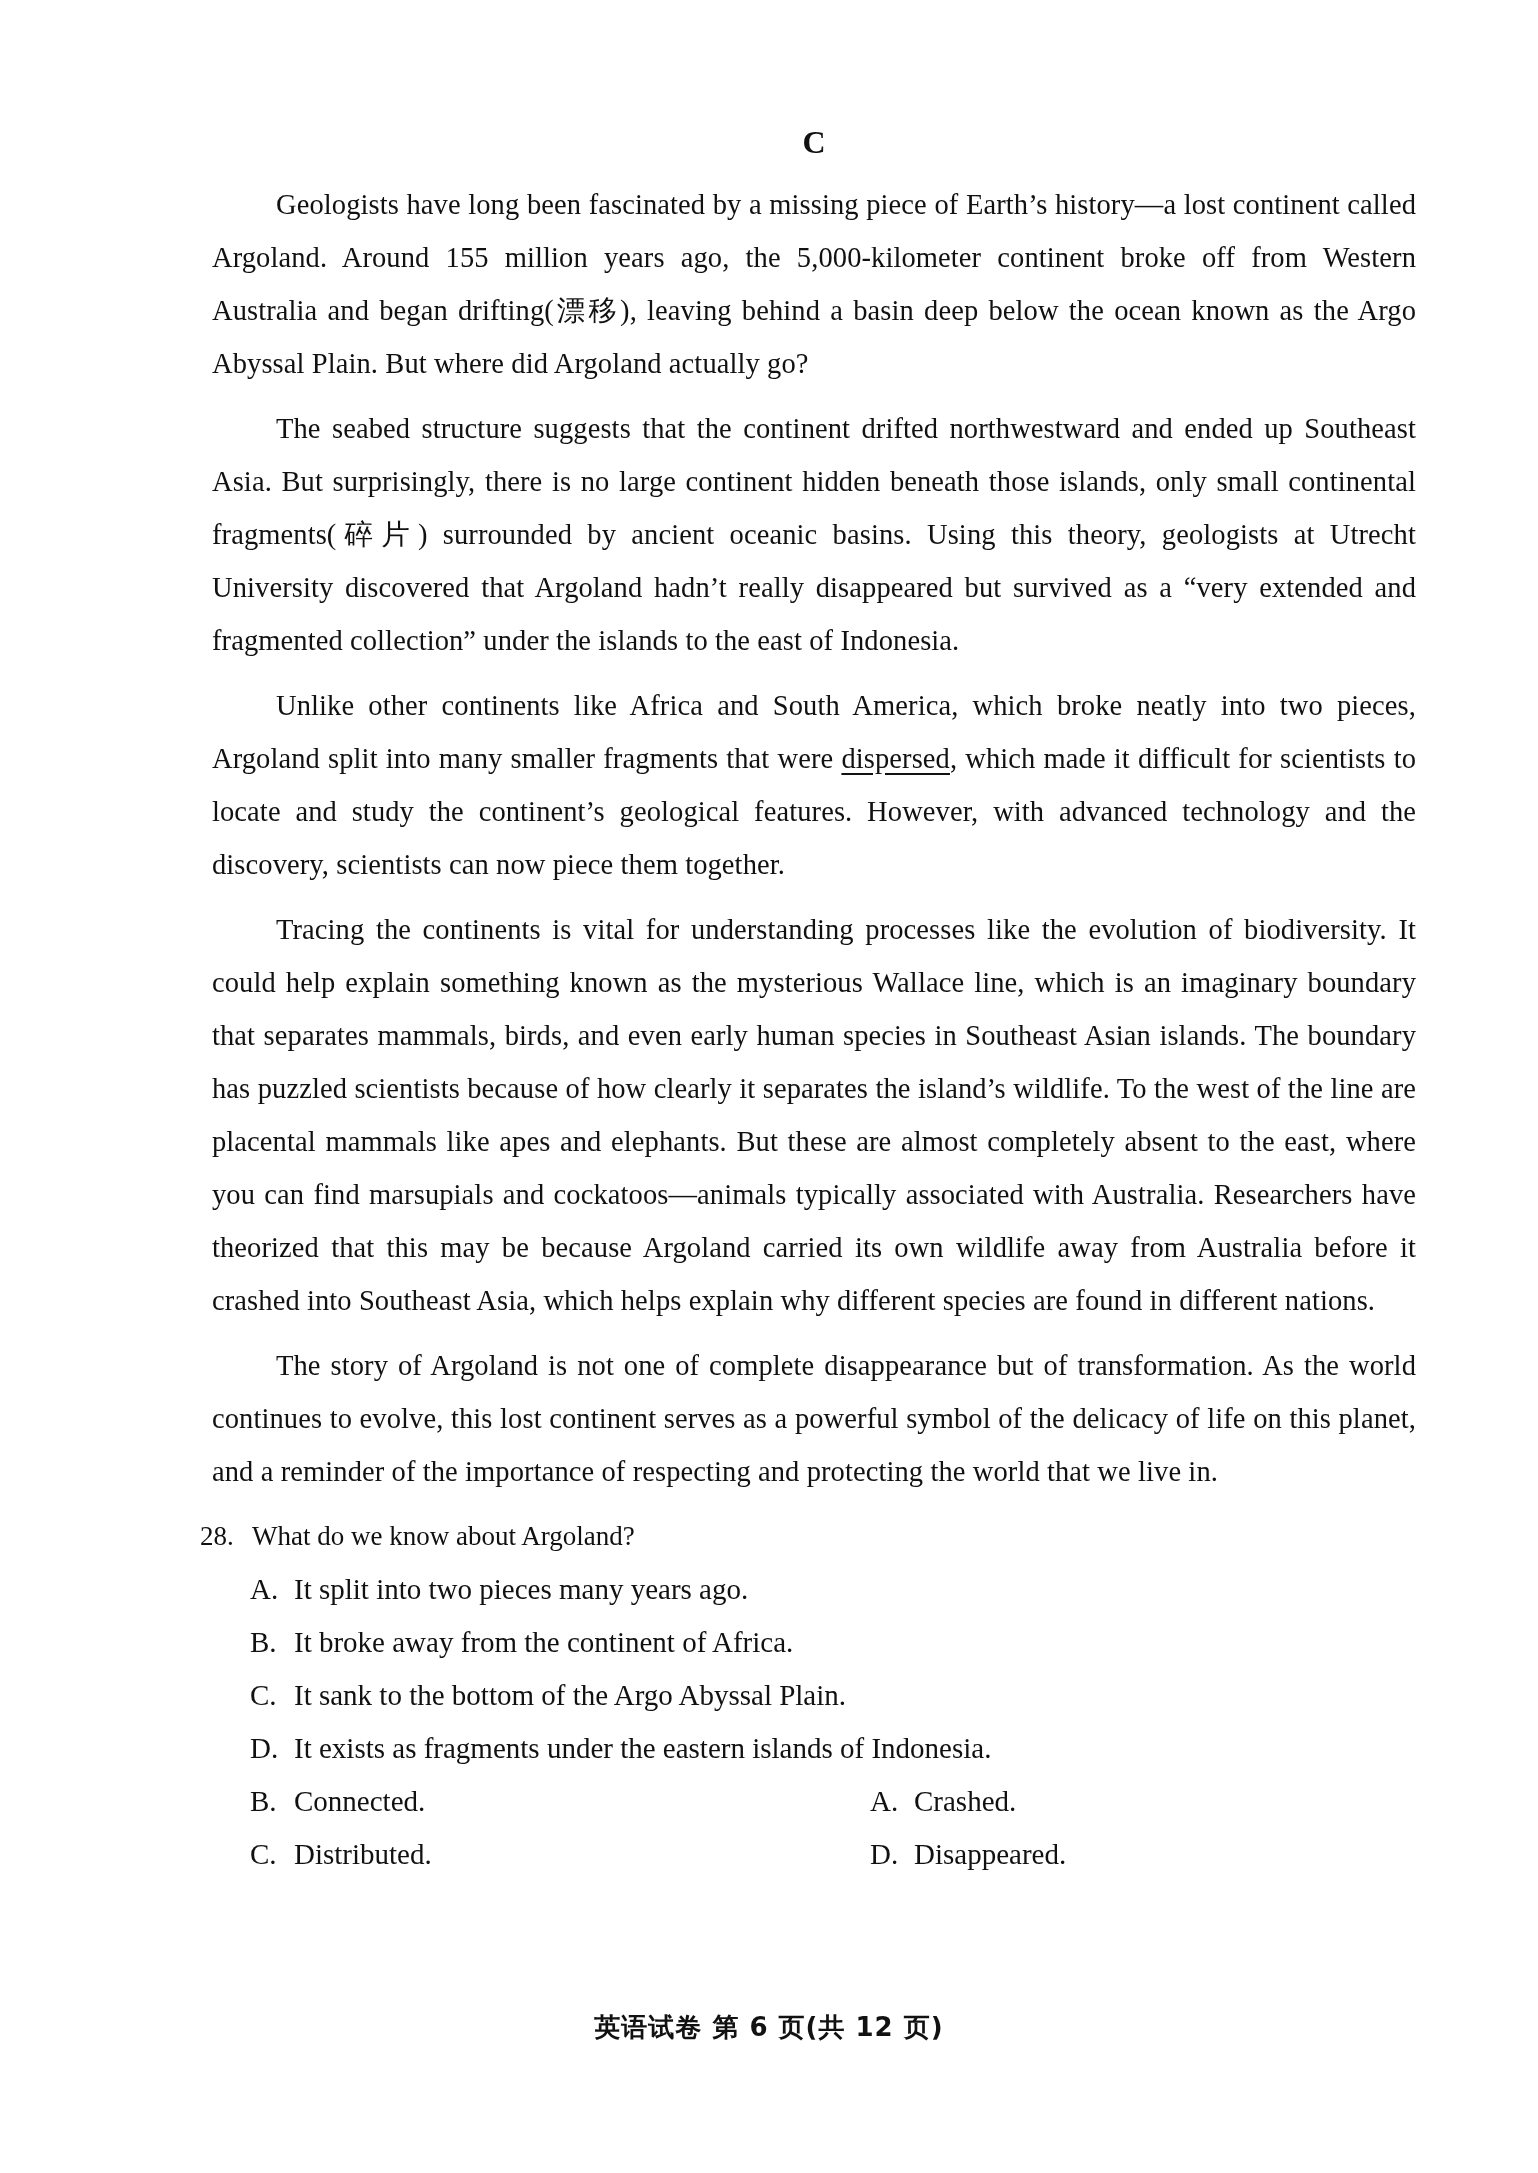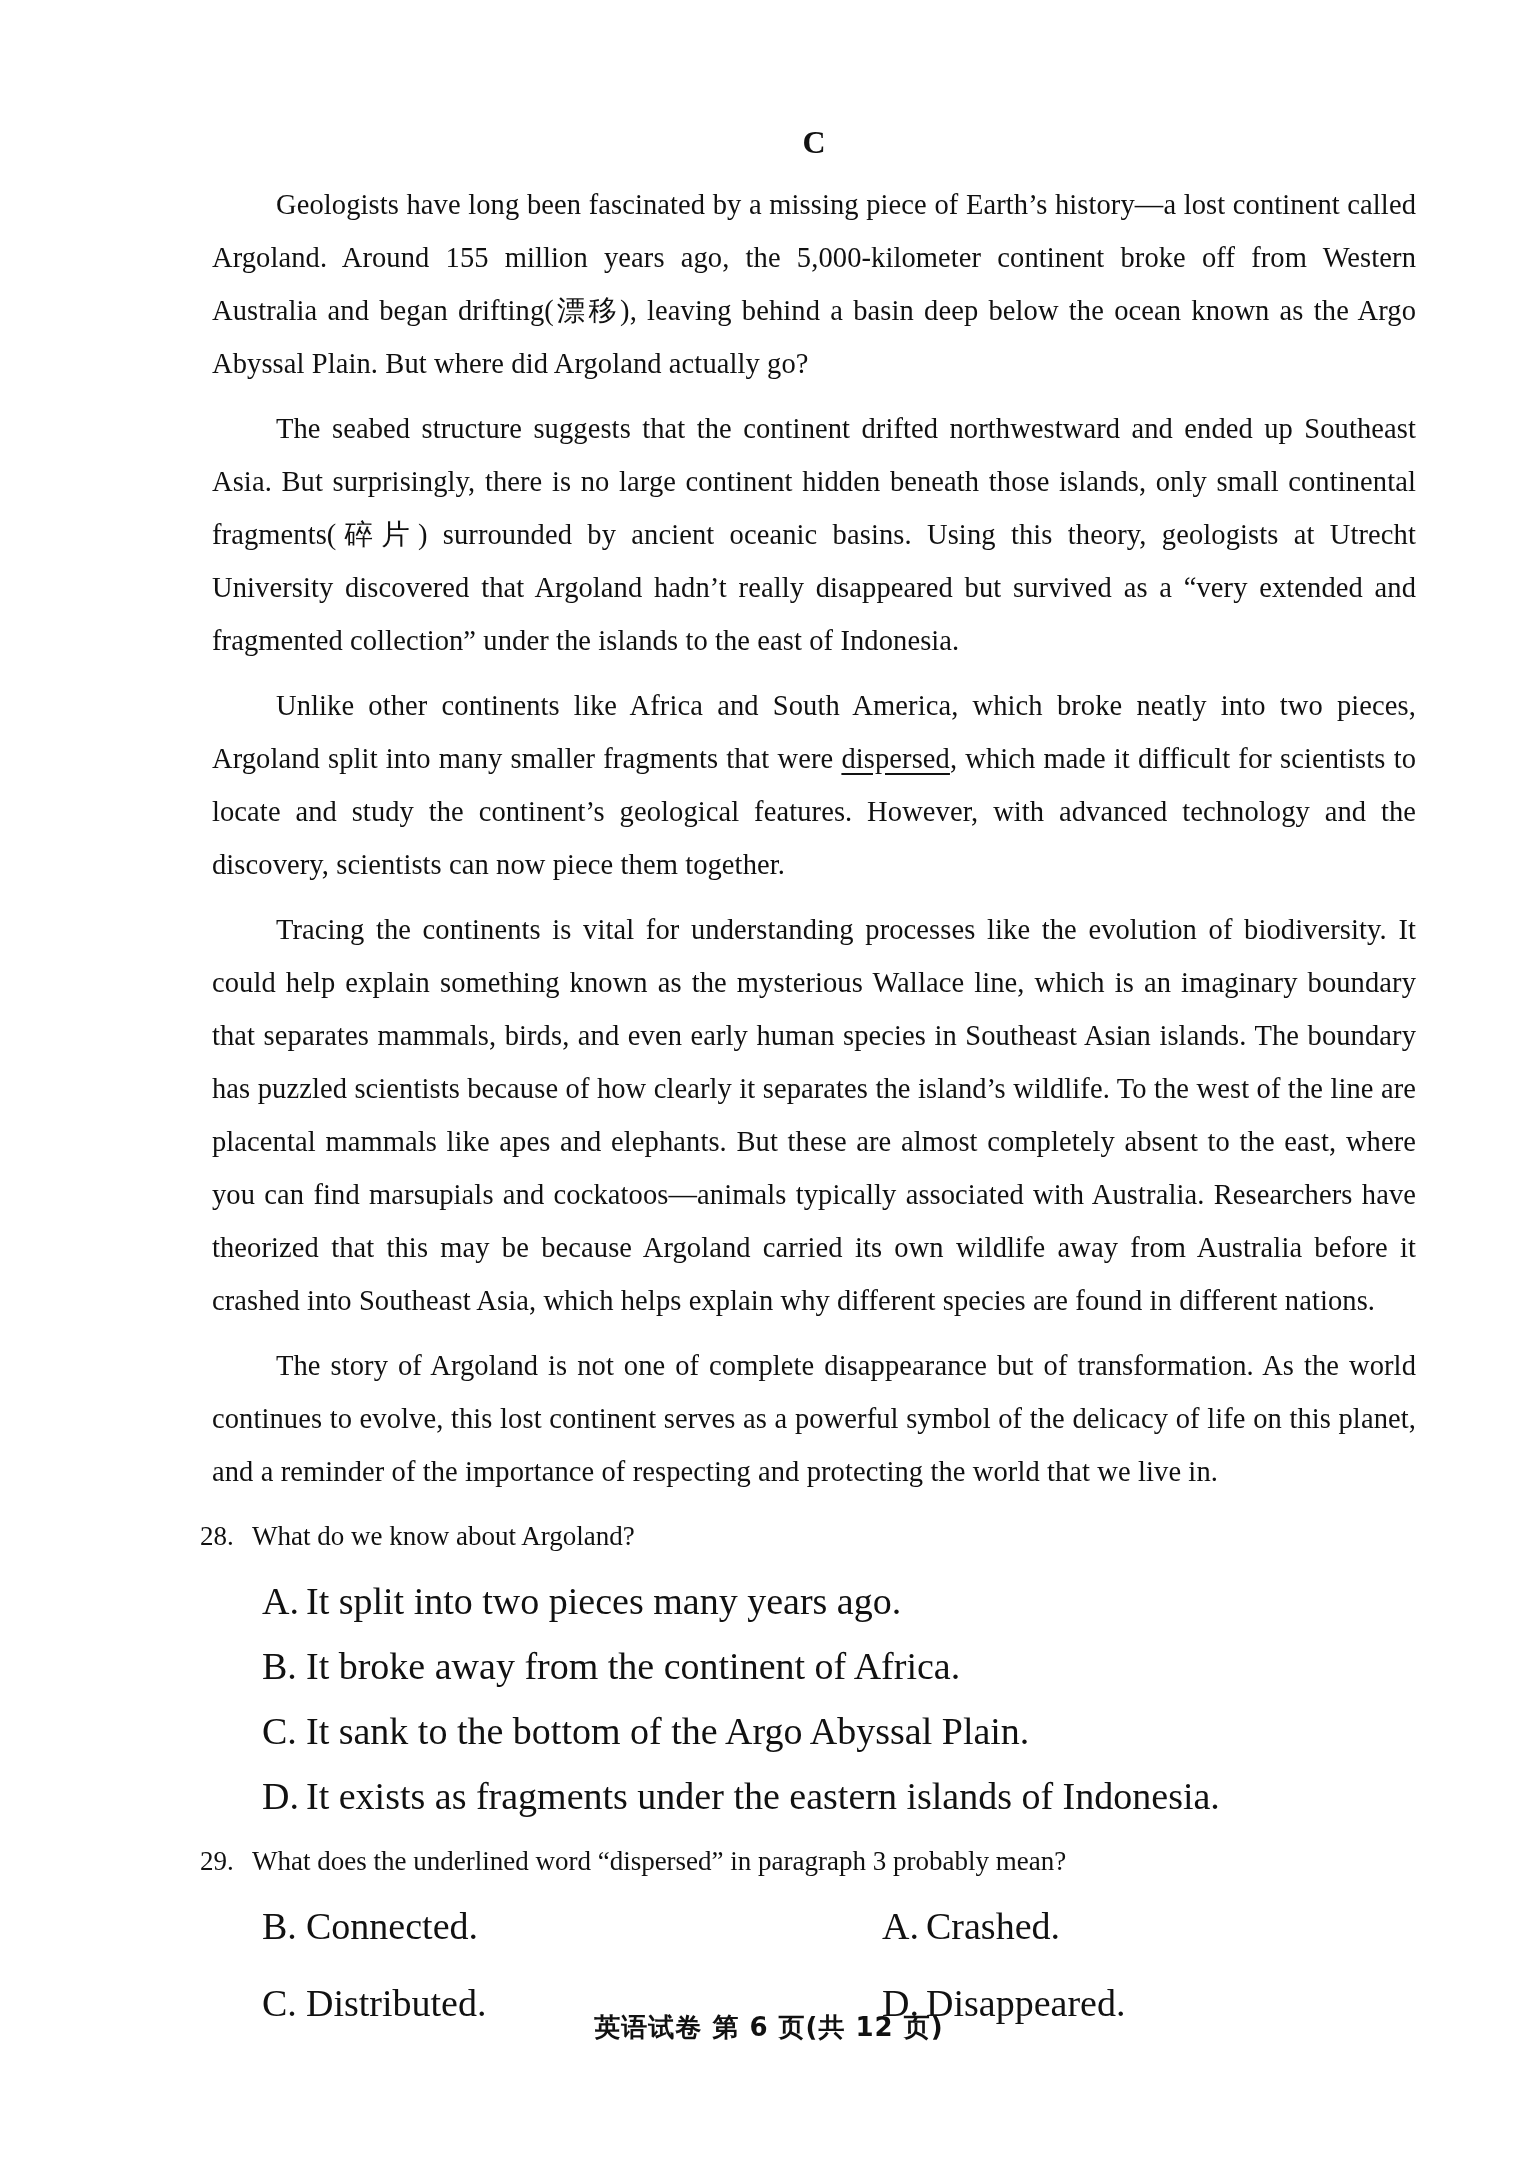--- a/index.html
+++ b/index.html
@@ -35,23 +35,23 @@
     }
     .para .ul { text-decoration: underline; text-underline-offset: 5px; }
     .question {
       font-size: 27px;
       line-height: 53px;
       margin: 0;
     }
     .q-num { display: inline-block; min-width: 52px; }
     .options { margin: 0; padding-left: 50px; }
     .option {
-      font-size: 38px;
+      font-size: 29px;
       line-height: 53px;
-      margin: 12px;
+      margin: 0;
     }
     .opt-letter { display: inline-block; min-width: 44px; }
     .options.two-col {
       display: grid;
       grid-template-columns: 620px 560px;
       padding-left: 50px;
     }
     .footer {
       position: absolute;
       left: 0; right: 0;
@@ -79,21 +79,20 @@
     <p class="question"><span class="q-num">28.</span><span>What do we know about Argoland?</span></p>
     <div class="options">
       <p class="option"><span class="opt-letter">A.</span><span>It split into two pieces many years ago.</span></p>
       <p class="option"><span class="opt-letter">B.</span><span>It broke away from the continent of Africa.</span></p>
       <p class="option"><span class="opt-letter">C.</span><span>It sank to the bottom of the Argo Abyssal Plain.</span></p>
       <p class="option"><span class="opt-letter">D.</span><span>It exists as fragments under the eastern islands of Indonesia.</span></p>
     </div>
   </div>
 
   <div>
-    <p class="question"><span class="q-num">29.</span><span>What does the underlined word “dispersed” in paragraph 3 probably mean?</span></p>
     <div class="options two-col">
       <p class="option"><span class="opt-letter">B.</span><span>Connected.</span></p>
       <p class="option"><span class="opt-letter">A.</span><span>Crashed.</span></p>
       <p class="option"><span class="opt-letter">C.</span><span>Distributed.</span></p>
       <p class="option"><span class="opt-letter">D.</span><span>Disappeared.</span></p>
     </div>
   </div>
 </div>
 
 <div class="footer">英语试卷 第 6 页(共 12 页)</div>

